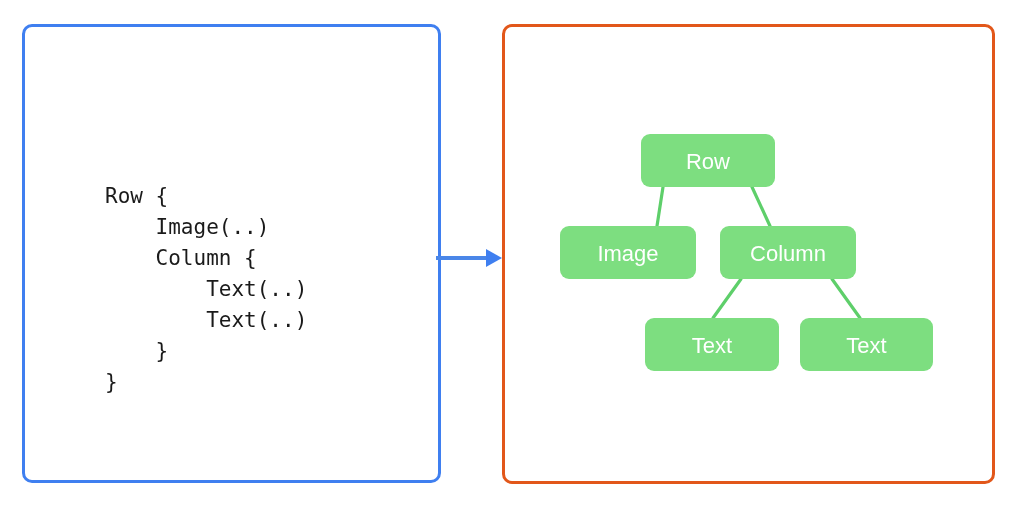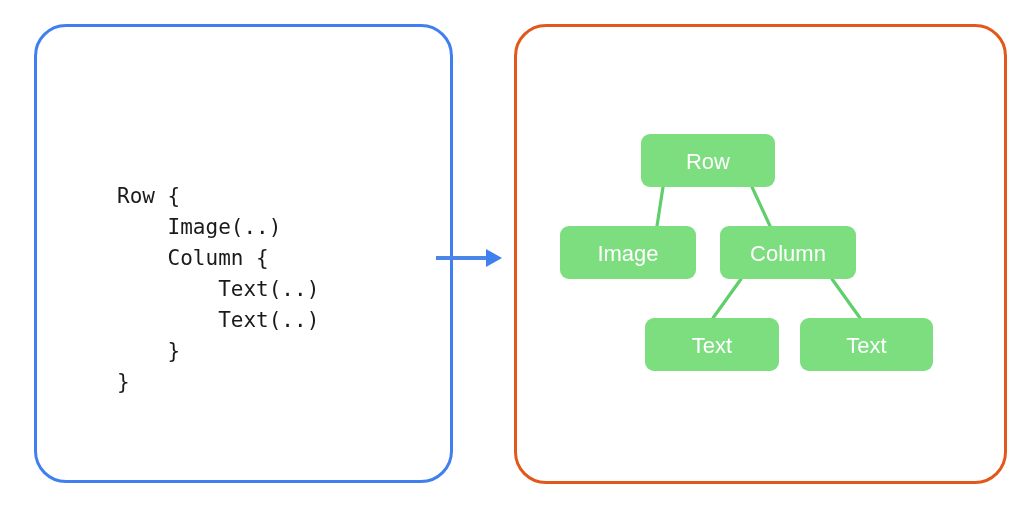--- a/index.html
+++ b/index.html
@@ -13,22 +13,21 @@
     position: relative;
     overflow: hidden;
     font-family: "Liberation Sans", sans-serif;
   }
 
   
   .panel {
     position: absolute;
     box-sizing: border-box;
     background: #ffffff;
-    border-radius: 32px;
-    margin-left: 12px;
+    border-radius: 10px;
   }
   #code-panel {
     left: 22px;
     top: 24px;
     width: 419px;
     height: 459px;
     border: 3px solid #3f7ff0;
   }
   #tree-panel {
     left: 502px;

